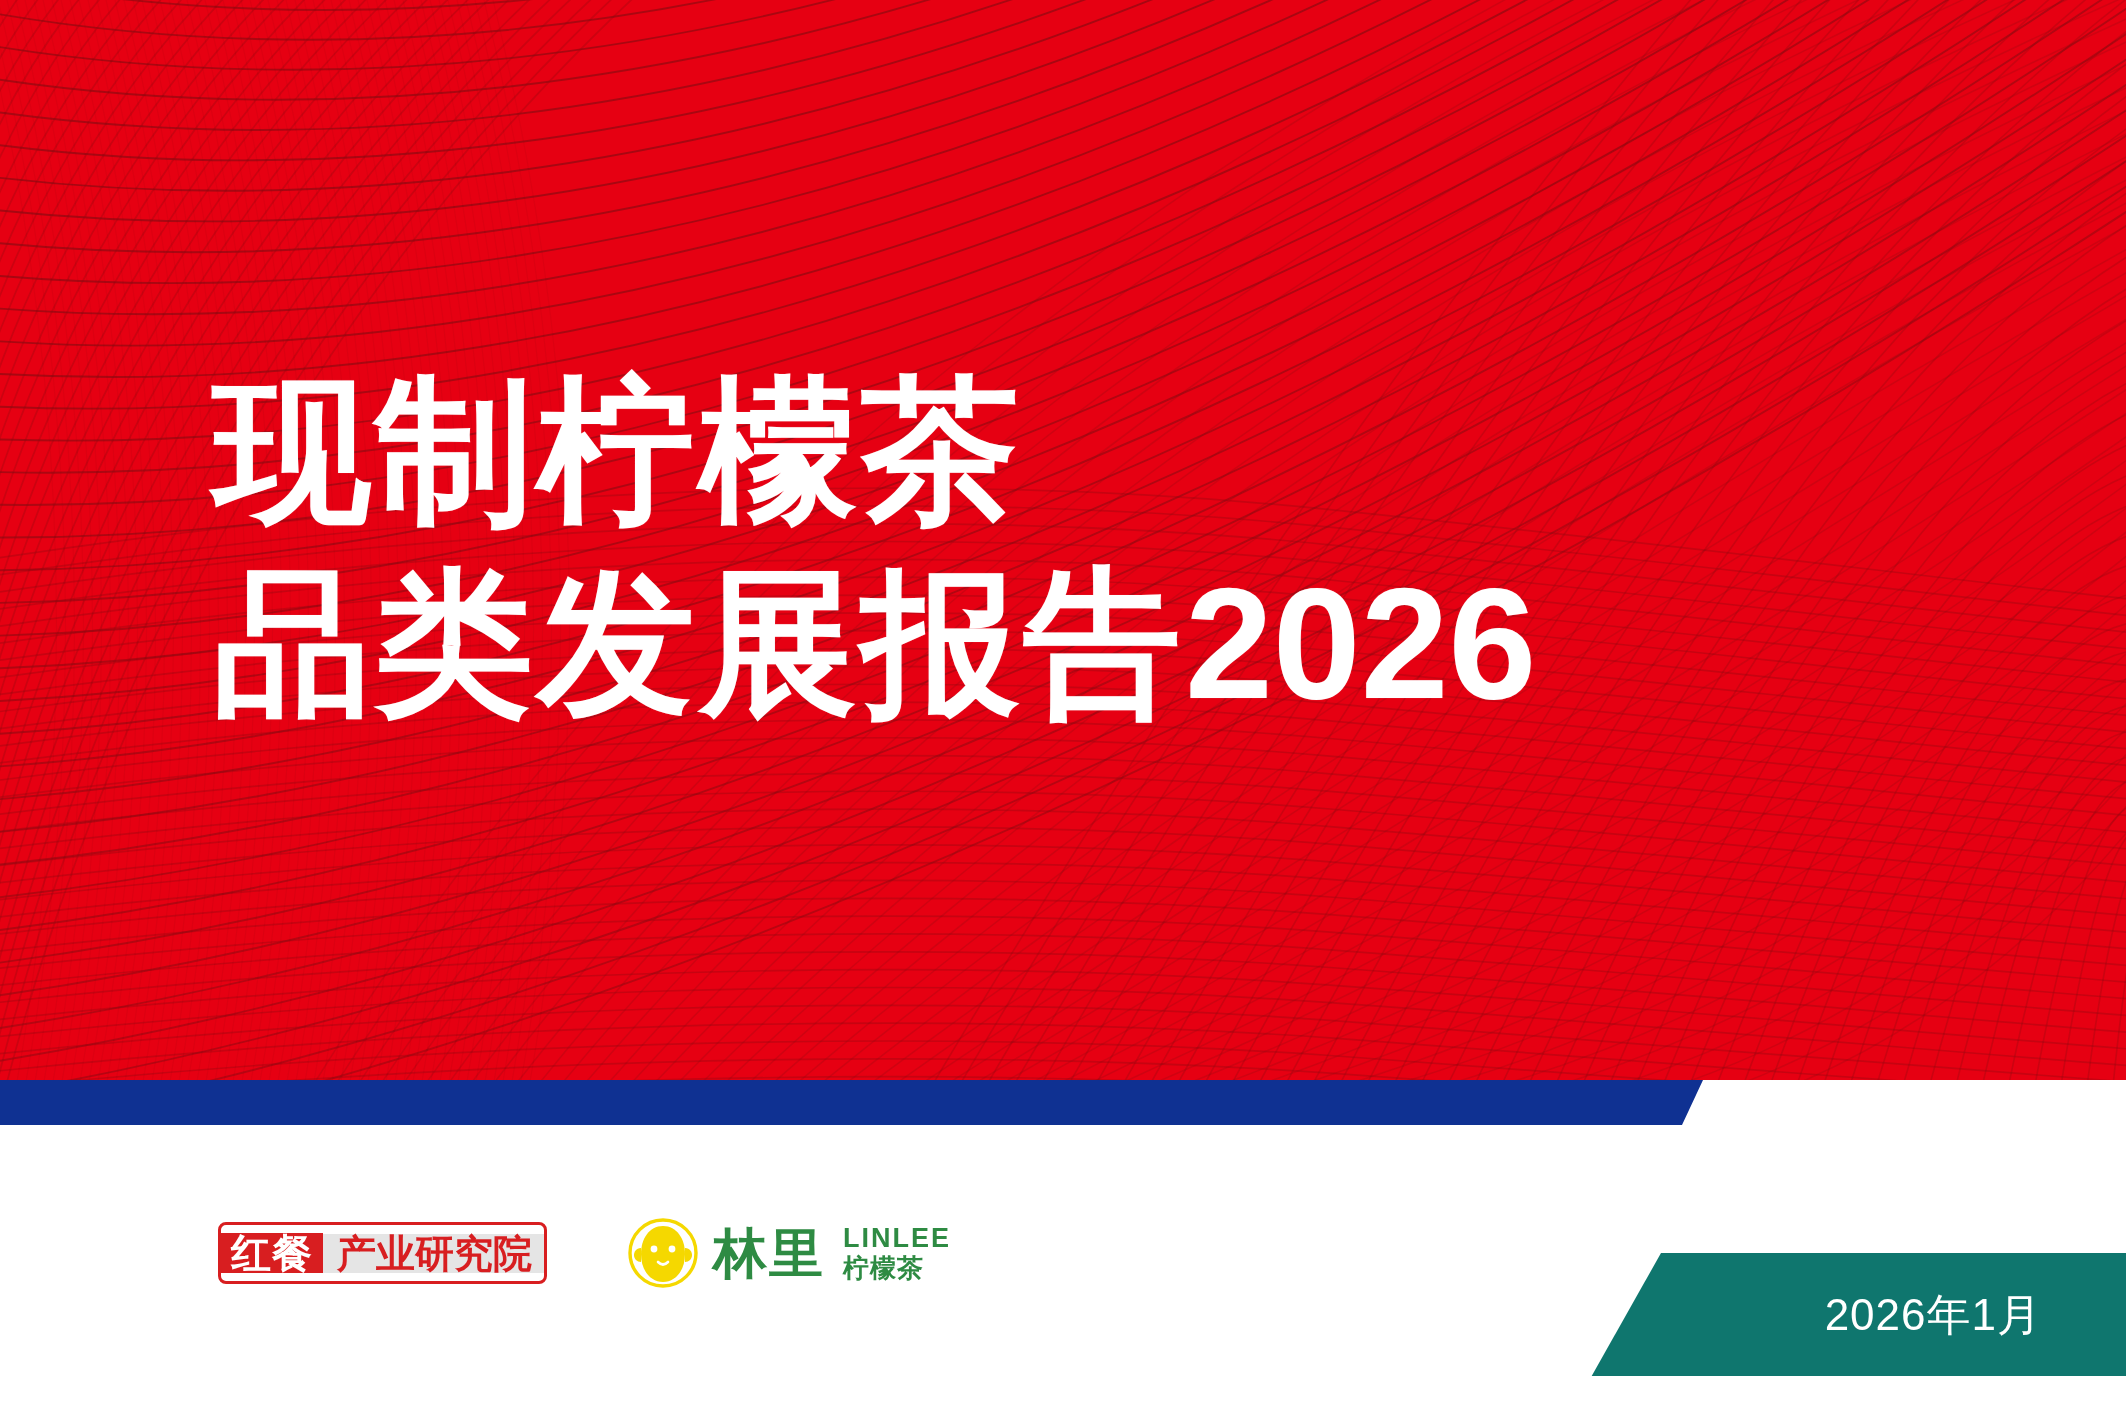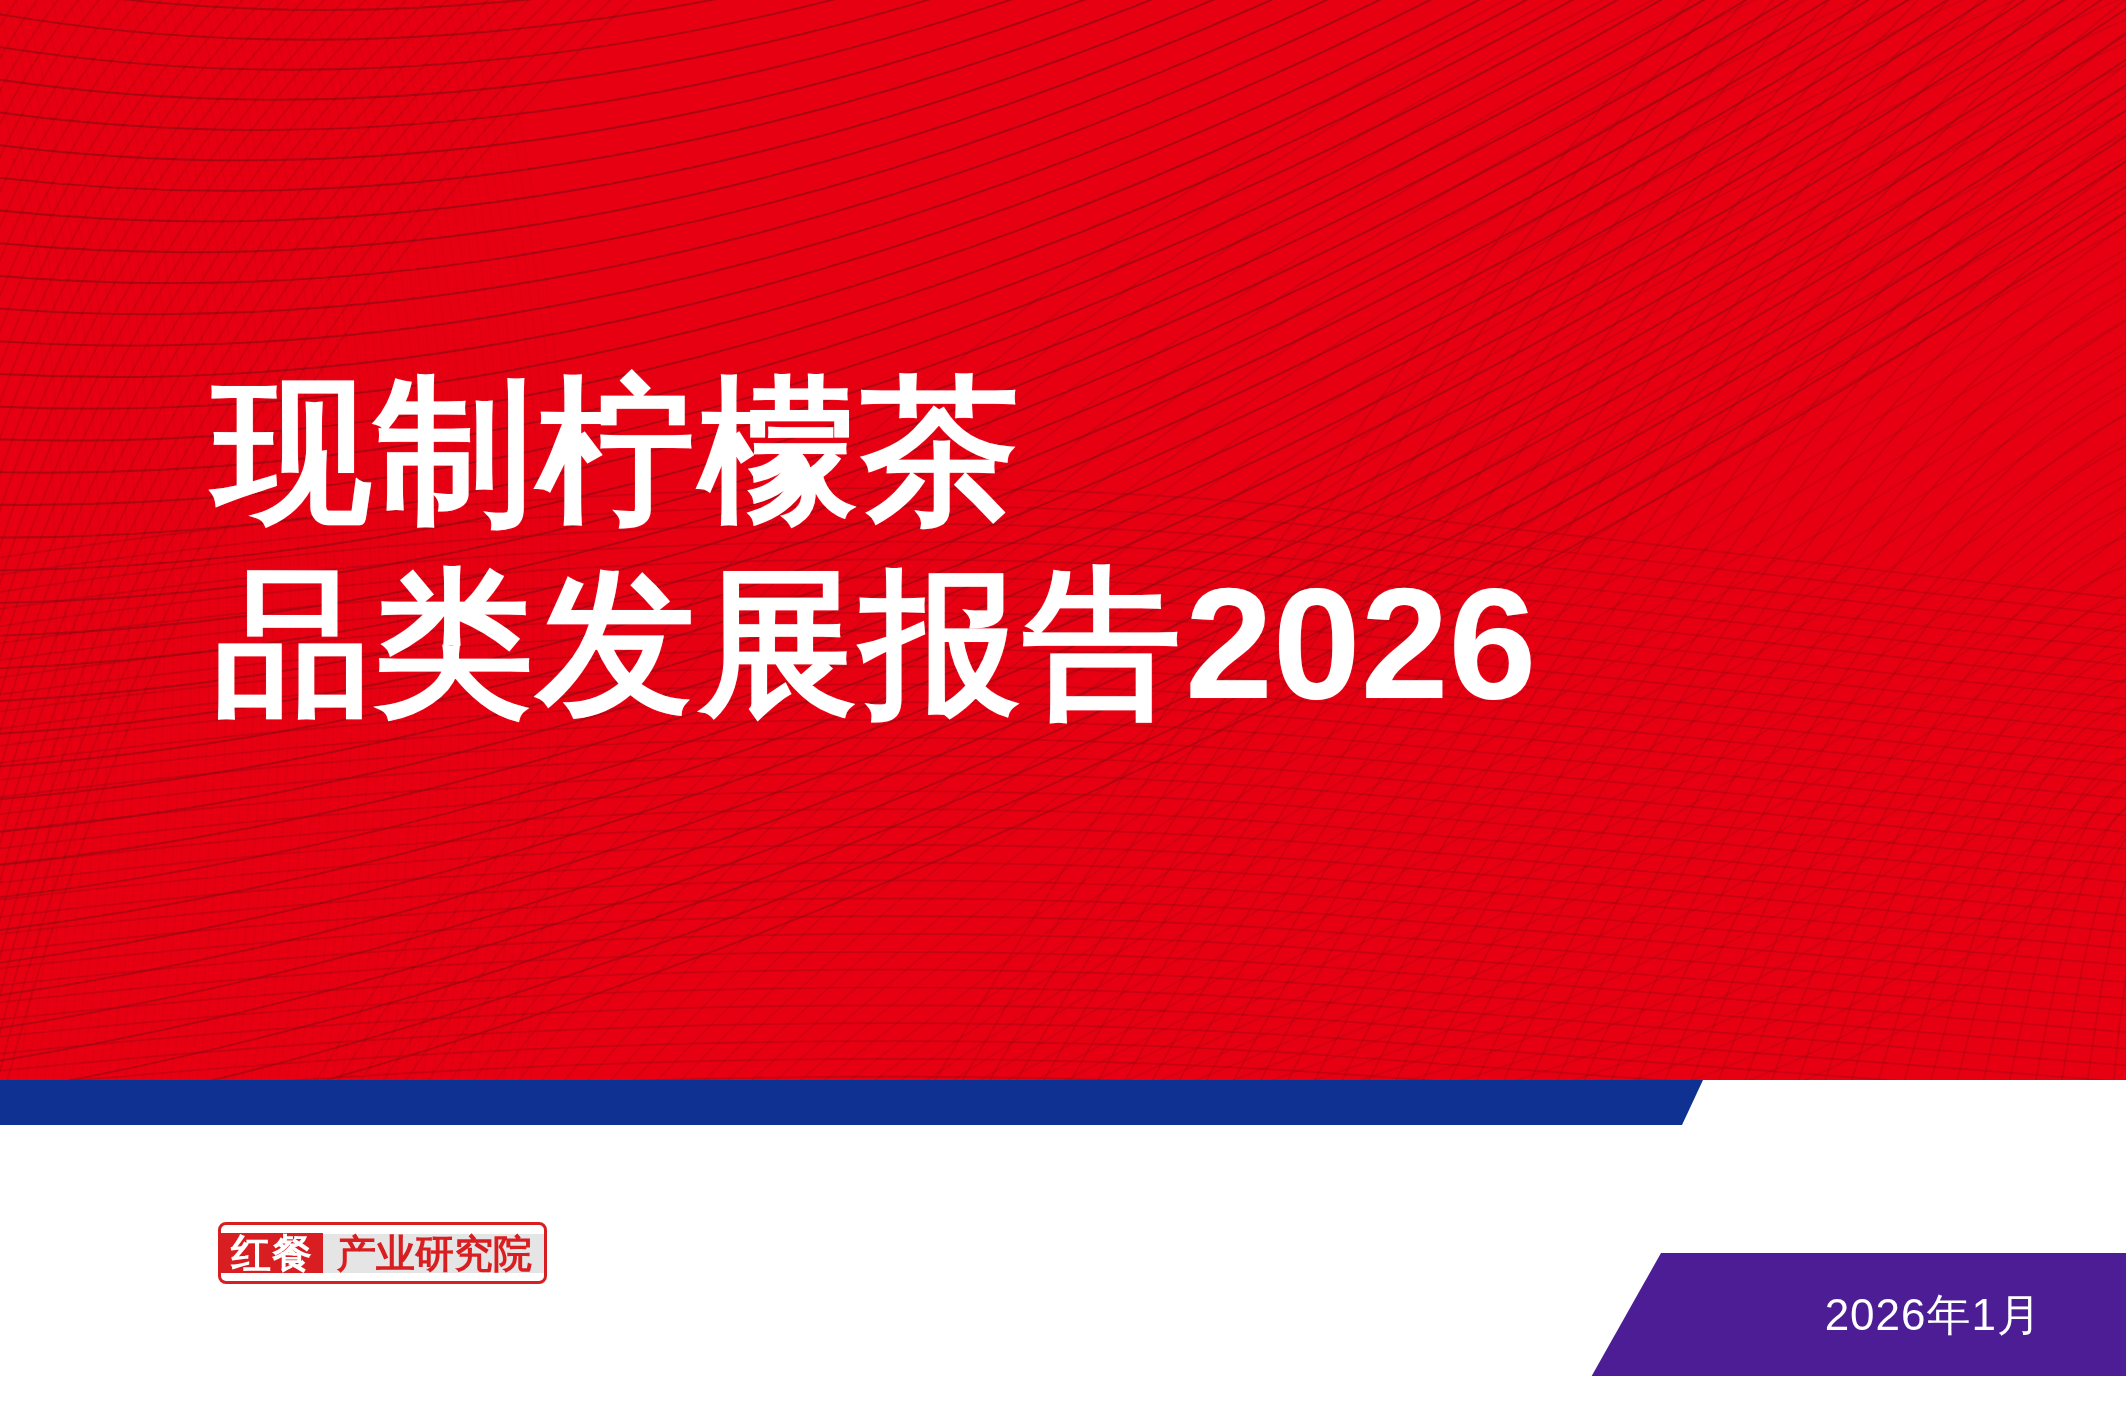--- a/index.html
+++ b/index.html
@@ -58,21 +58,21 @@
     background:#0F3192;
     clip-path:polygon(0 0, 1703px 0, 1682px 45px, 0 45px);
     z-index:6;
   }
 
   
   .date-banner {
     position:absolute;
     left:1560px; top:1253px;
     width:566px; height:123px;
-    background:#4c1d95;
+    background:#0f766e;
     clip-path:polygon(101px 0, 566px 0, 566px 165px, 8px 165px);
     z-index:6;
   }
   .date-text {
     position:absolute;
     right:84px; top:50%;
     transform:translateY(-50%);
     color:#ffffff;
     font-size:44px;
     letter-spacing:1px;
@@ -544,19 +544,35 @@
 
   <div class="blue-bar"></div>
 
   <div class="logo-row">
 
     <div class="hc-logo">
       <div class="hc-left">红餐</div>
       <div class="hc-right">产业研究院</div>
     </div>
 
+    <div class="ll-logo">
+      <svg class="ll-mark" viewBox="0 0 72 72" xmlns="http://www.w3.org/2000/svg">
+        <circle cx="36" cy="36" r="33" fill="none" stroke="#F5D800" stroke-width="3.4"></circle>
+        <path d="M36 9 C50 9 58 22 58 37 C58 54 48 65 36 65 C24 65 14 54 14 37 C14 22 22 9 36 9 Z" fill="#F5D800"></path>
+        <path d="M14 31 C9 31 7 35 7 38 C7 42 10 45 14 45 Z" fill="#F5D800"></path>
+        <path d="M58 31 C63 31 65 35 65 38 C65 42 62 45 58 45 Z" fill="#F5D800"></path>
+        <circle cx="27" cy="32" r="3.4" fill="#ffffff"></circle>
+        <circle cx="45" cy="32" r="3.4" fill="#ffffff"></circle>
+        <path d="M31 45 Q36 50 41 45" fill="none" stroke="#ffffff" stroke-width="2.6" stroke-linecap="round"></path>
+      </svg>
+      <div class="ll-cn">林里</div>
+      <div class="ll-en">
+        <div class="ll-en-top">LINLEE</div>
+        <div class="ll-en-bot">柠檬茶</div>
+      </div>
+    </div>
   </div>
 
   <div class="date-banner">
     <div class="date-text">2026年1月</div>
   </div>
 
 </div>
 
 </body></html>

